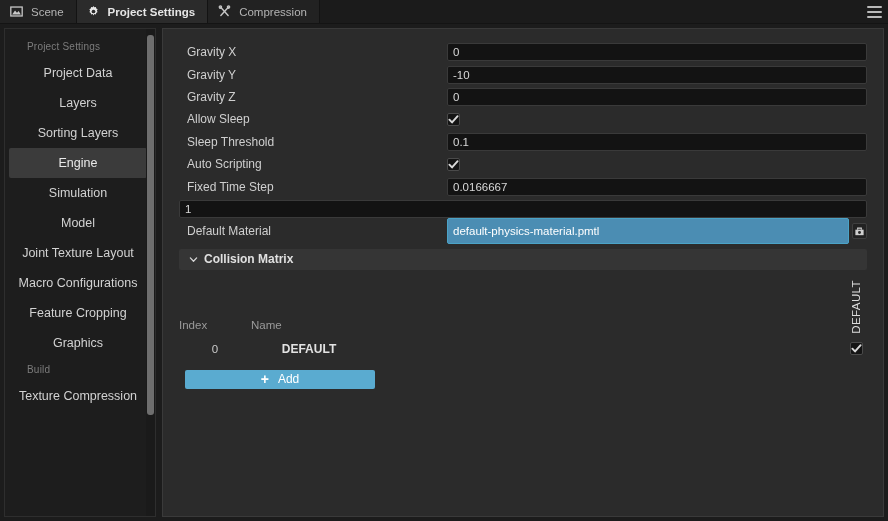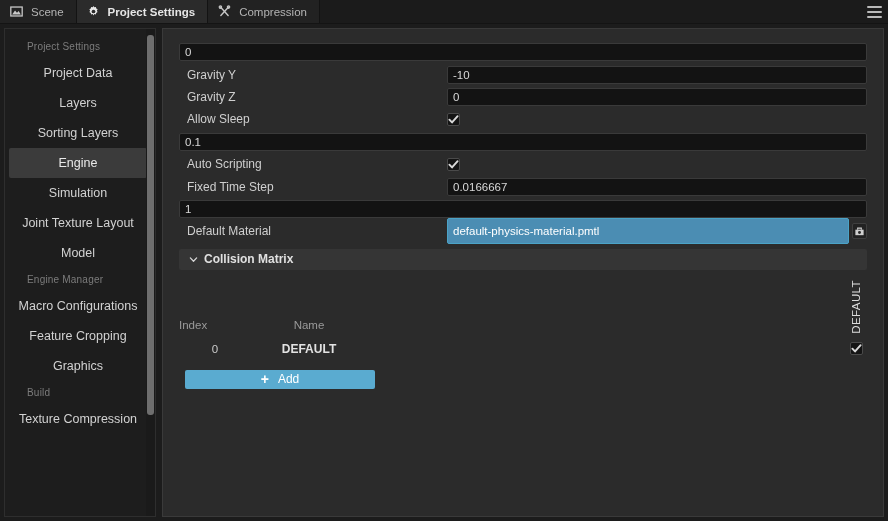--- a/index.html
+++ b/index.html
@@ -209,21 +209,21 @@
   .chev { width: 9px; height: 9px; display: block; }
 
   
   .matrix { position: relative; padding-top: 2px; }
   .matrix-head {
     display: flex;
     align-items: flex-end;
     height: 62px;
   }
   .col-index { width: 72px; flex: none; font-size: 11.5px; color: #9a9a9a; padding-bottom: 3px;}
-  .col-name  { width: 116px; flex: none; text-align: center; font-size: 11.5px; color: #9a9a9a; padding-bottom: 3px;}
+  .col-name  { width: 116px; flex: none; text-align: left; font-size: 11.5px; color: #9a9a9a; padding-bottom: 3px;}
   .col-spring { flex: 1; }
   .col-rot {
     width: 22px; flex: none;
     display: flex; align-items: flex-end; justify-content: center;
     height: 62px;
   }
   .rot-text {
     writing-mode: vertical-rl;
     transform: rotate(180deg);
     font-size: 11.5px;
@@ -306,41 +306,41 @@
 
   <div class="sidebar-wrap">
     <div class="sidebar">
 
       <div class="side-group-label">Project Settings</div>
       <div class="side-item">Project Data</div>
       <div class="side-item">Layers</div>
       <div class="side-item">Sorting Layers</div>
       <div class="side-item selected">Engine</div>
       <div class="side-item">Simulation</div>
+      <div class="side-item">Model</div>
       <div class="side-item">Joint Texture Layout</div>
-      <div class="side-item">Model</div>
-
-      <div class="side-group-label">Engine Manager</div>
+
       <div class="side-item">Macro Configurations</div>
       <div class="side-item">Feature Cropping</div>
       <div class="side-item">Graphics</div>
 
       <div class="side-group-label">Build</div>
       <div class="side-item">Texture Compression</div>
     </div>
 
     <div class="sb-track">
       <div class="sb-thumb"></div>
     </div>
   </div>
 
   <div class="main-wrap">
     <div class="main">
 
       <div class="prop-row">
+        <div class="prop-label">Gravity X</div>
         <div class="prop-value">
           <input class="txtfield" type="text" value="0" style="">
         </div>
       </div>
 
       <div class="prop-row">
         <div class="prop-label">Gravity Y</div>
         <div class="prop-value">
           <input class="txtfield" type="text" value="-10" style="">
         </div>
@@ -358,20 +358,21 @@
         <div class="prop-value">
           <div class="checkbox">
             <svg viewBox="0 0 12 12">
               <path d="M1.5 6.2 L4.4 9.2 L10.5 2.4" fill="none" stroke="#d9d9d9" stroke-width="2.1" stroke-linecap="round" stroke-linejoin="round"></path>
             </svg>
           </div>
         </div>
       </div>
 
       <div class="prop-row">
+        <div class="prop-label">Sleep Threshold</div>
         <div class="prop-value">
           <input class="txtfield" type="text" value="0.1" style="">
         </div>
       </div>
 
       <div class="prop-row">
         <div class="prop-label">Auto Scripting</div>
         <div class="prop-value">
           <div class="checkbox">
             <svg viewBox="0 0 12 12">

